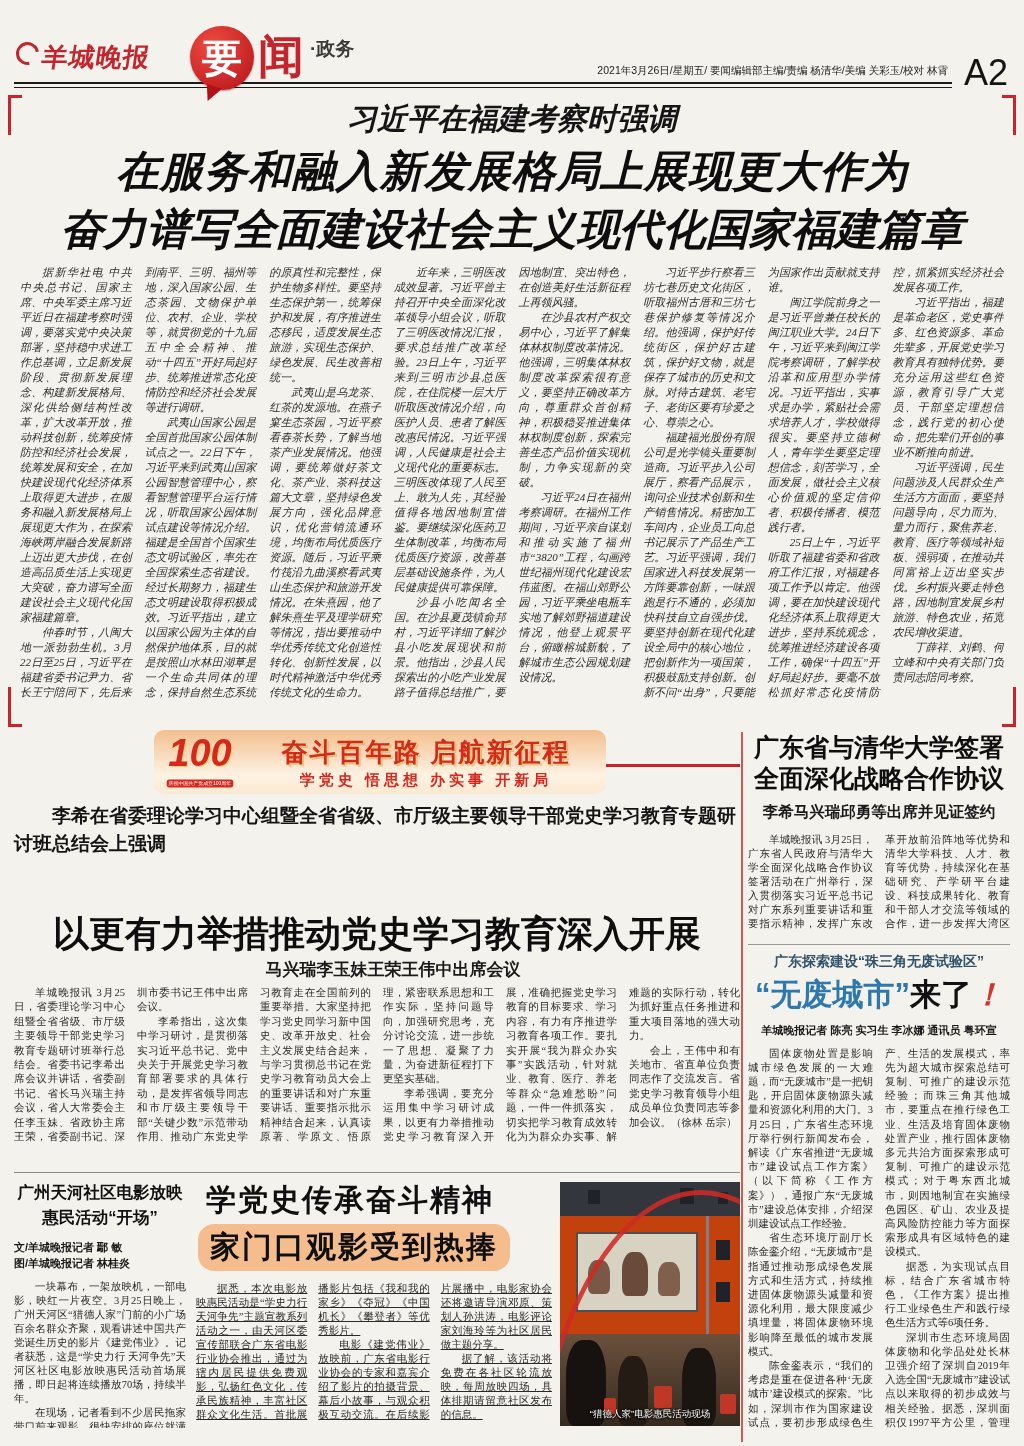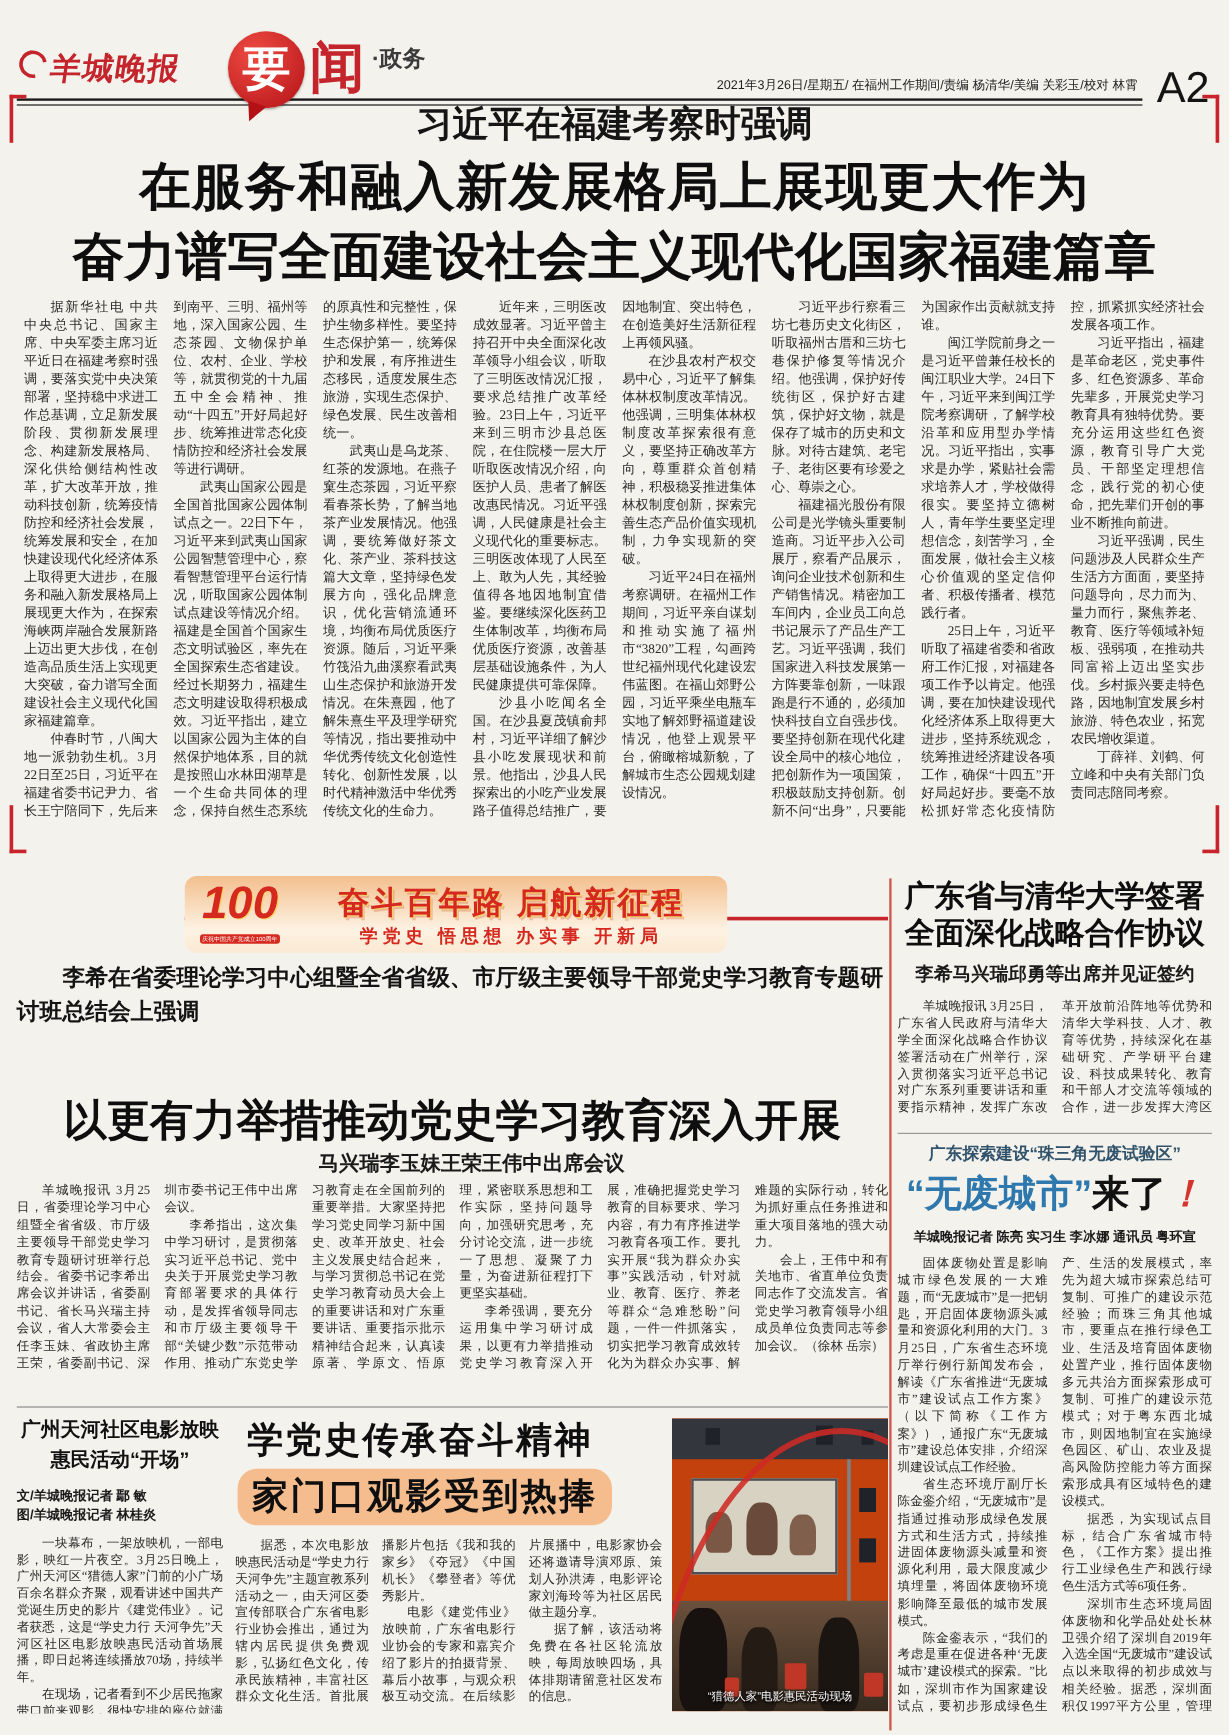--- a/index.html
+++ b/index.html
@@ -13,21 +13,21 @@
   .paper-name{position:absolute;left:42px;top:40px;font-size:26px;font-weight:900;color:#c4242b;transform:skewX(-8deg);letter-spacing:1px;}
   .bubble{position:absolute;left:190px;top:26px;width:64px;height:64px;background:radial-gradient(circle at 35% 30%,#ef4b43,#b31116);border-radius:50% 50% 48% 52%/48% 48% 52% 52%;z-index:3;box-shadow:0 1px 2px rgba(0,0,0,.35);}
   .bubble-char{width:100%;text-align:center;line-height:64px;font-size:40px;font-weight:900;color:#fff;}
   .bubble-tail{position:absolute;left:14px;bottom:-12px;width:0;height:0;border-left:6px solid transparent;border-right:10px solid transparent;border-top:16px solid #b31116;transform:rotate(18deg);}
   .wen-char{position:absolute;left:258px;top:26px;font-size:46px;font-weight:900;color:#c4242b;z-index:3;}
   .section-label{position:absolute;left:310px;top:36px;font-size:19px;font-weight:700;color:#3a3a3a;}
   .dateline{position:absolute;right:76px;top:64px;font-size:10.5px;color:#222;}
   .page-no{position:absolute;right:16px;top:52px;font-size:36px;font-weight:400;color:#141414;}
 
   
-  .top-story{position:absolute;left:14px;top:79px;width:996px;height:632px;}
+  .top-story{position:absolute;left:14px;top:95px;width:996px;height:632px;font-style:italic;}
   .bracket{position:absolute;width:14px;height:40px;}
   .bracket:before,.bracket:after{content:"";position:absolute;background:#c9242b;}
   .br-tl{left:-6px;top:0;}  .br-tl:before{left:0;top:0;width:3px;height:40px;} .br-tl:after{left:0;top:0;width:14px;height:3px;}
   .br-tr{right:-6px;top:0;} .br-tr:before{right:0;top:0;width:3px;height:40px;} .br-tr:after{right:0;top:0;width:14px;height:3px;}
   .br-bl{left:-6px;bottom:0;} .br-bl:before{left:0;bottom:0;width:3px;height:40px;} .br-bl:after{left:0;bottom:0;width:14px;height:3px;}
   .br-br{right:-6px;bottom:0;} .br-br:before{right:0;bottom:0;width:3px;height:40px;} .br-br:after{right:0;bottom:0;width:14px;height:3px;}
   .top-kicker{position:absolute;left:0;top:4px;width:100%;text-align:center;font-size:30px;font-weight:700;color:#151515;}
   .top-hl1{position:absolute;left:0;top:48px;width:100%;text-align:center;font-size:43px;font-weight:900;color:#0e0e0e;letter-spacing:1px;}
   .top-hl2{position:absolute;left:0;top:106px;width:100%;text-align:center;font-size:43px;font-weight:900;color:#0e0e0e;}
   .top-body{position:absolute;left:6px;right:6px;top:170px;height:456px;column-count:8;column-gap:13px;font-size:11px;line-height:15px;text-align:justify;color:#2a2a2a;overflow:hidden;}
@@ -66,21 +66,21 @@
   .wf-body{margin-top:9px;height:392px;column-count:2;column-gap:12px;font-size:10.5px;line-height:14.2px;text-align:justify;color:#2a2a2a;overflow:hidden;}
 
   
   .tianhe{position:absolute;left:14px;top:1180px;width:172px;height:262px;}
   .th-title{font-size:16.5px;font-weight:800;color:#111;text-align:center;line-height:1.5;}
   .th-byline{margin-top:9px;font-size:11px;font-weight:700;color:#1a1a1a;line-height:1.5;}
   .th-body{margin-top:8px;height:148px;font-size:10.5px;line-height:14px;text-align:justify;color:#2a2a2a;overflow:hidden;}
   .movie{position:absolute;left:196px;top:1180px;width:546px;height:262px;}
   .mv-hl1{position:absolute;left:10px;top:0;font-size:30px;font-weight:900;color:#0f0f0f;letter-spacing:2px;}
   .mv-hl2{position:absolute;left:2px;top:44px;font-size:30px;font-weight:900;color:#0f0f0f;letter-spacing:2px;background:#f5bd8e;border-radius:16px;padding:3px 12px;}
-  .mv-body{position:absolute;left:0;top:102px;width:356px;height:160px;column-count:3;column-gap:11px;font-size:10.5px;line-height:14px;text-align:justify;color:#2a2a2a;overflow:hidden;}
+  .mv-body{position:absolute;left:0;top:102px;width:356px;height:160px;column-count:3;column-gap:11px;font-size:10.5px;line-height:14px;text-align:justify;color:#2a2a2a;overflow:hidden;text-decoration:underline;}
   .photo{position:absolute;left:364px;top:2px;width:180px;height:244px;background:#c2410c;overflow:hidden;}
   .ph-roof{position:absolute;left:0;top:0;width:100%;height:34px;background:#33363c;}
   .ph-win{position:absolute;background:#1f2228;}
   .ph-wall-line{position:absolute;background:#7d8087;}
   .ph-screen{position:absolute;left:16px;top:50px;width:118px;height:76px;background:#d8d2c2;border:2px solid #4c4f55;}
   .ph-fig{position:absolute;border-radius:40% 40% 20% 20%;}
   .ph-floor{position:absolute;left:0;top:152px;width:100%;height:92px;background:linear-gradient(180deg,#6b503c,#362a1f);}
   .ph-stool{position:absolute;background:#c03727;border-radius:2px;}
   .ph-arc{position:absolute;left:-34px;top:8px;width:340px;height:720px;border:5px solid rgba(206,42,36,.88);border-radius:50%;}
   .ph-caption{position:absolute;left:0;bottom:5px;width:100%;text-align:center;font-size:9.5px;color:#fff;text-shadow:0 0 3px #000,0 1px 2px #000;}
@@ -92,21 +92,21 @@
 
   <div class="mast-rule"></div>
   <div class="logo-swoosh"></div>
   <div class="paper-name">羊城晚报</div>
   <div class="bubble">
     <div class="bubble-char sans">要</div>
     <div class="bubble-tail"></div>
   </div>
   <div class="wen-char sans">闻</div>
   <div class="section-label sans">·政务</div>
-  <div class="dateline sans">2021年3月26日/星期五/ 在福州工作期间/责编 杨清华/美编 关彩玉/校对 林霄</div>
+  <div class="dateline sans">2021年3月26日/星期五/ 要闻编辑部主编/责编 杨清华/美编 关彩玉/校对 林霄</div>
   <div class="page-no sans">A2</div>
 
   <div class="top-story">
     <div class="bracket br-tl"></div>
     <div class="bracket br-tr"></div>
     <div class="bracket br-bl"></div>
     <div class="bracket br-br"></div>
     <div class="top-kicker sans">习近平在福建考察时强调</div>
     <div class="top-hl1 sans">在服务和融入新发展格局上展现更大作为</div>
     <div class="top-hl2 sans">奋力谱写全面建设社会主义现代化国家福建篇章</div>

